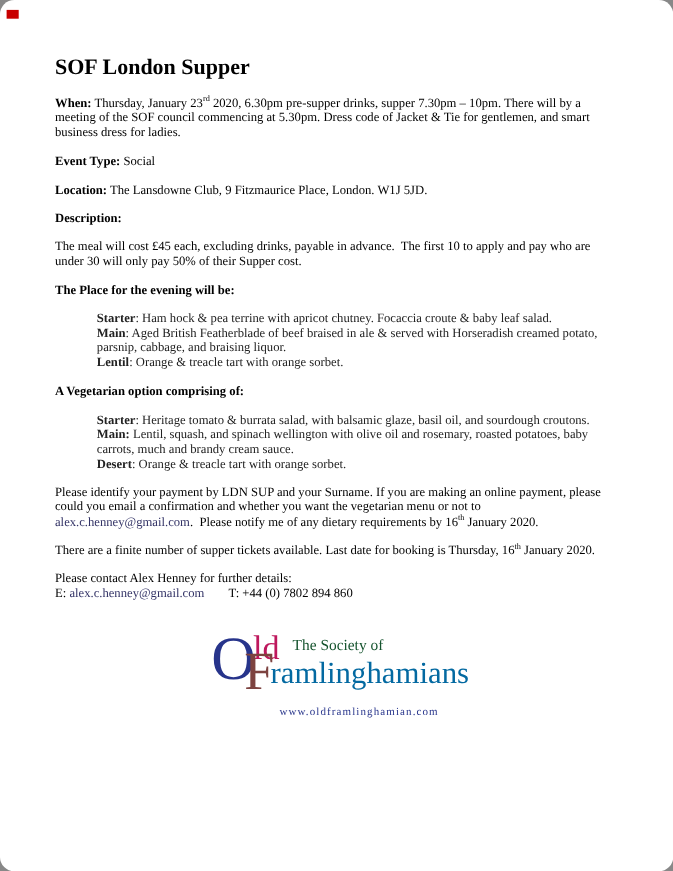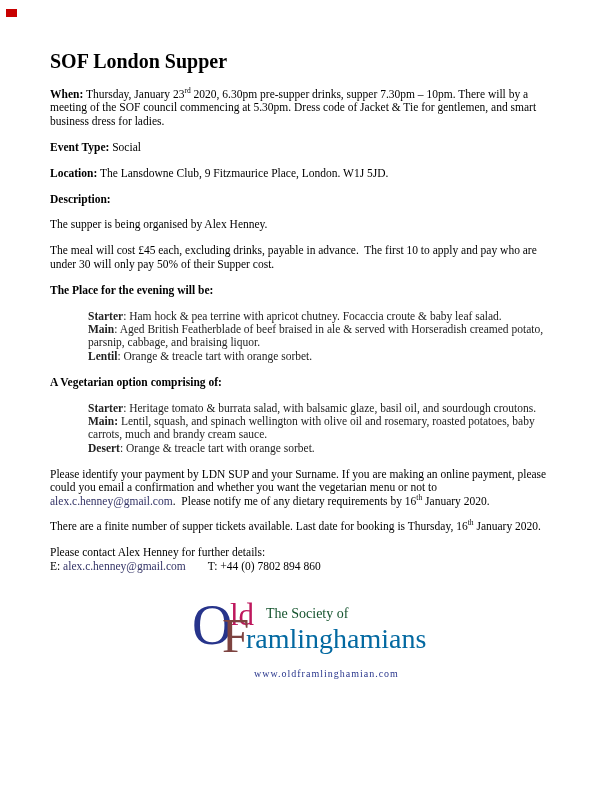--- a/index.html
+++ b/index.html
@@ -6,20 +6,21 @@
   html, body { margin: 0; padding: 0; background: #888; }
   .page {
     position: relative;
     width: 612px;
     height: 792px;
     margin: 0 auto;
     background: #ffffff;
     font-family: "Liberation Serif", serif;
     color: #000;
     overflow: hidden;
+    border-radius: 13px;
   }
   .marker {
     position: absolute;
     left: 6px;
     top: 9px;
     width: 11px;
     height: 8px;
   }
   .content {
     padding: 50px 50px 0 50px;
@@ -79,21 +80,20 @@
     <h1 class="doc-title">SOF London Supper</h1>
 
     <p class="para"><span class="lead">When:</span><span> Thursday, January 23</span><sup class="ord">rd</sup><span> 2020, 6.30pm pre-supper drinks, supper 7.30pm – 10pm. There will by a meeting of the SOF council commencing at 5.30pm. Dress code of Jacket &amp; Tie for gentlemen, and smart business dress for ladies.</span></p>
 
     <p class="para"><span class="lead">Event Type:</span><span> Social</span></p>
 
     <p class="para"><span class="lead">Location:</span><span> The Lansdowne Club, 9 Fitzmaurice Place, London. W1J 5JD.</span></p>
 
     <p class="para"><span class="lead">Description:</span></p>
 
-    <p class="para">The supper is being organised by Alex Henney.</p>
 
     <p class="para">The meal will cost £45 each, excluding drinks, payable in advance.  The first 10 to apply and pay who are under 30 will only pay 50% of their Supper cost.</p>
 
     <p class="para"><span class="lead">The Place for the evening will be:</span></p>
 
     <div class="menu-block">
       <div class="menu-item"><span class="lead">Starter</span><span>: Ham hock &amp; pea terrine with apricot chutney. Focaccia croute &amp; baby leaf salad.</span></div>
       <div class="menu-item"><span class="lead">Main</span><span>: Aged British Featherblade of beef braised in ale &amp; served with Horseradish creamed potato, parsnip, cabbage, and braising liquor.</span></div>
       <div class="menu-item"><span class="lead">Lentil</span><span>: Orange &amp; treacle tart with orange sorbet.</span></div>
     </div>

